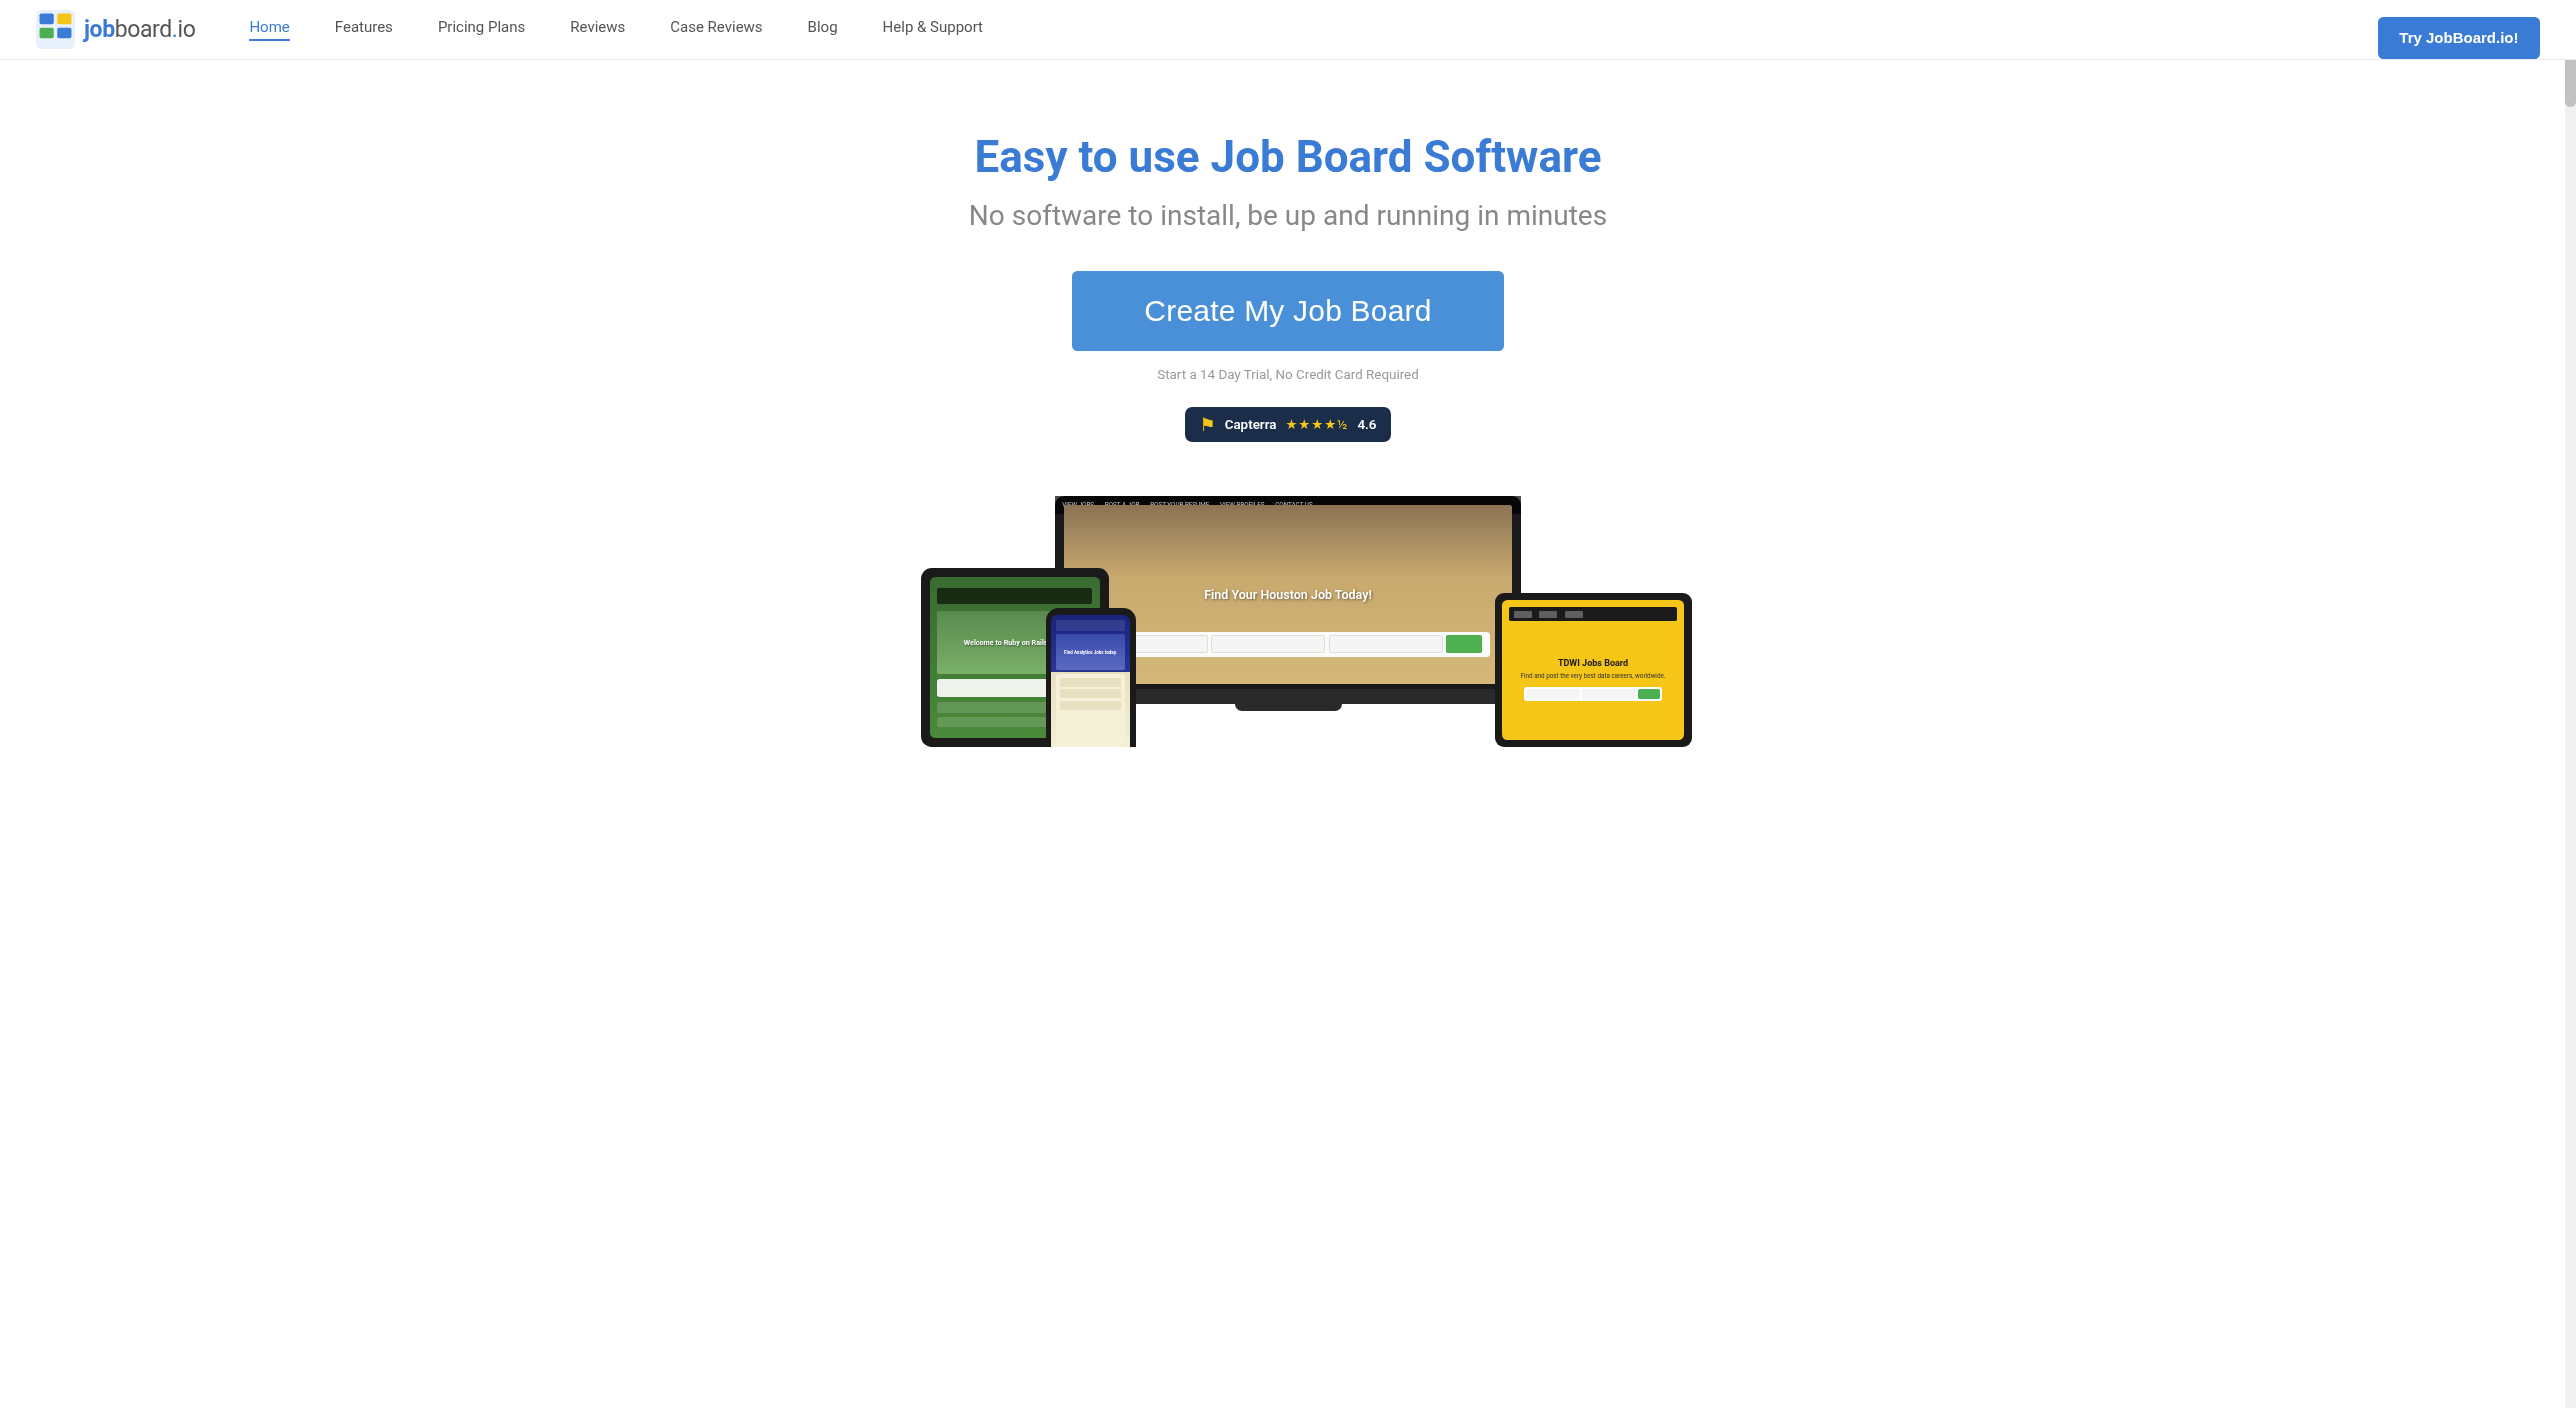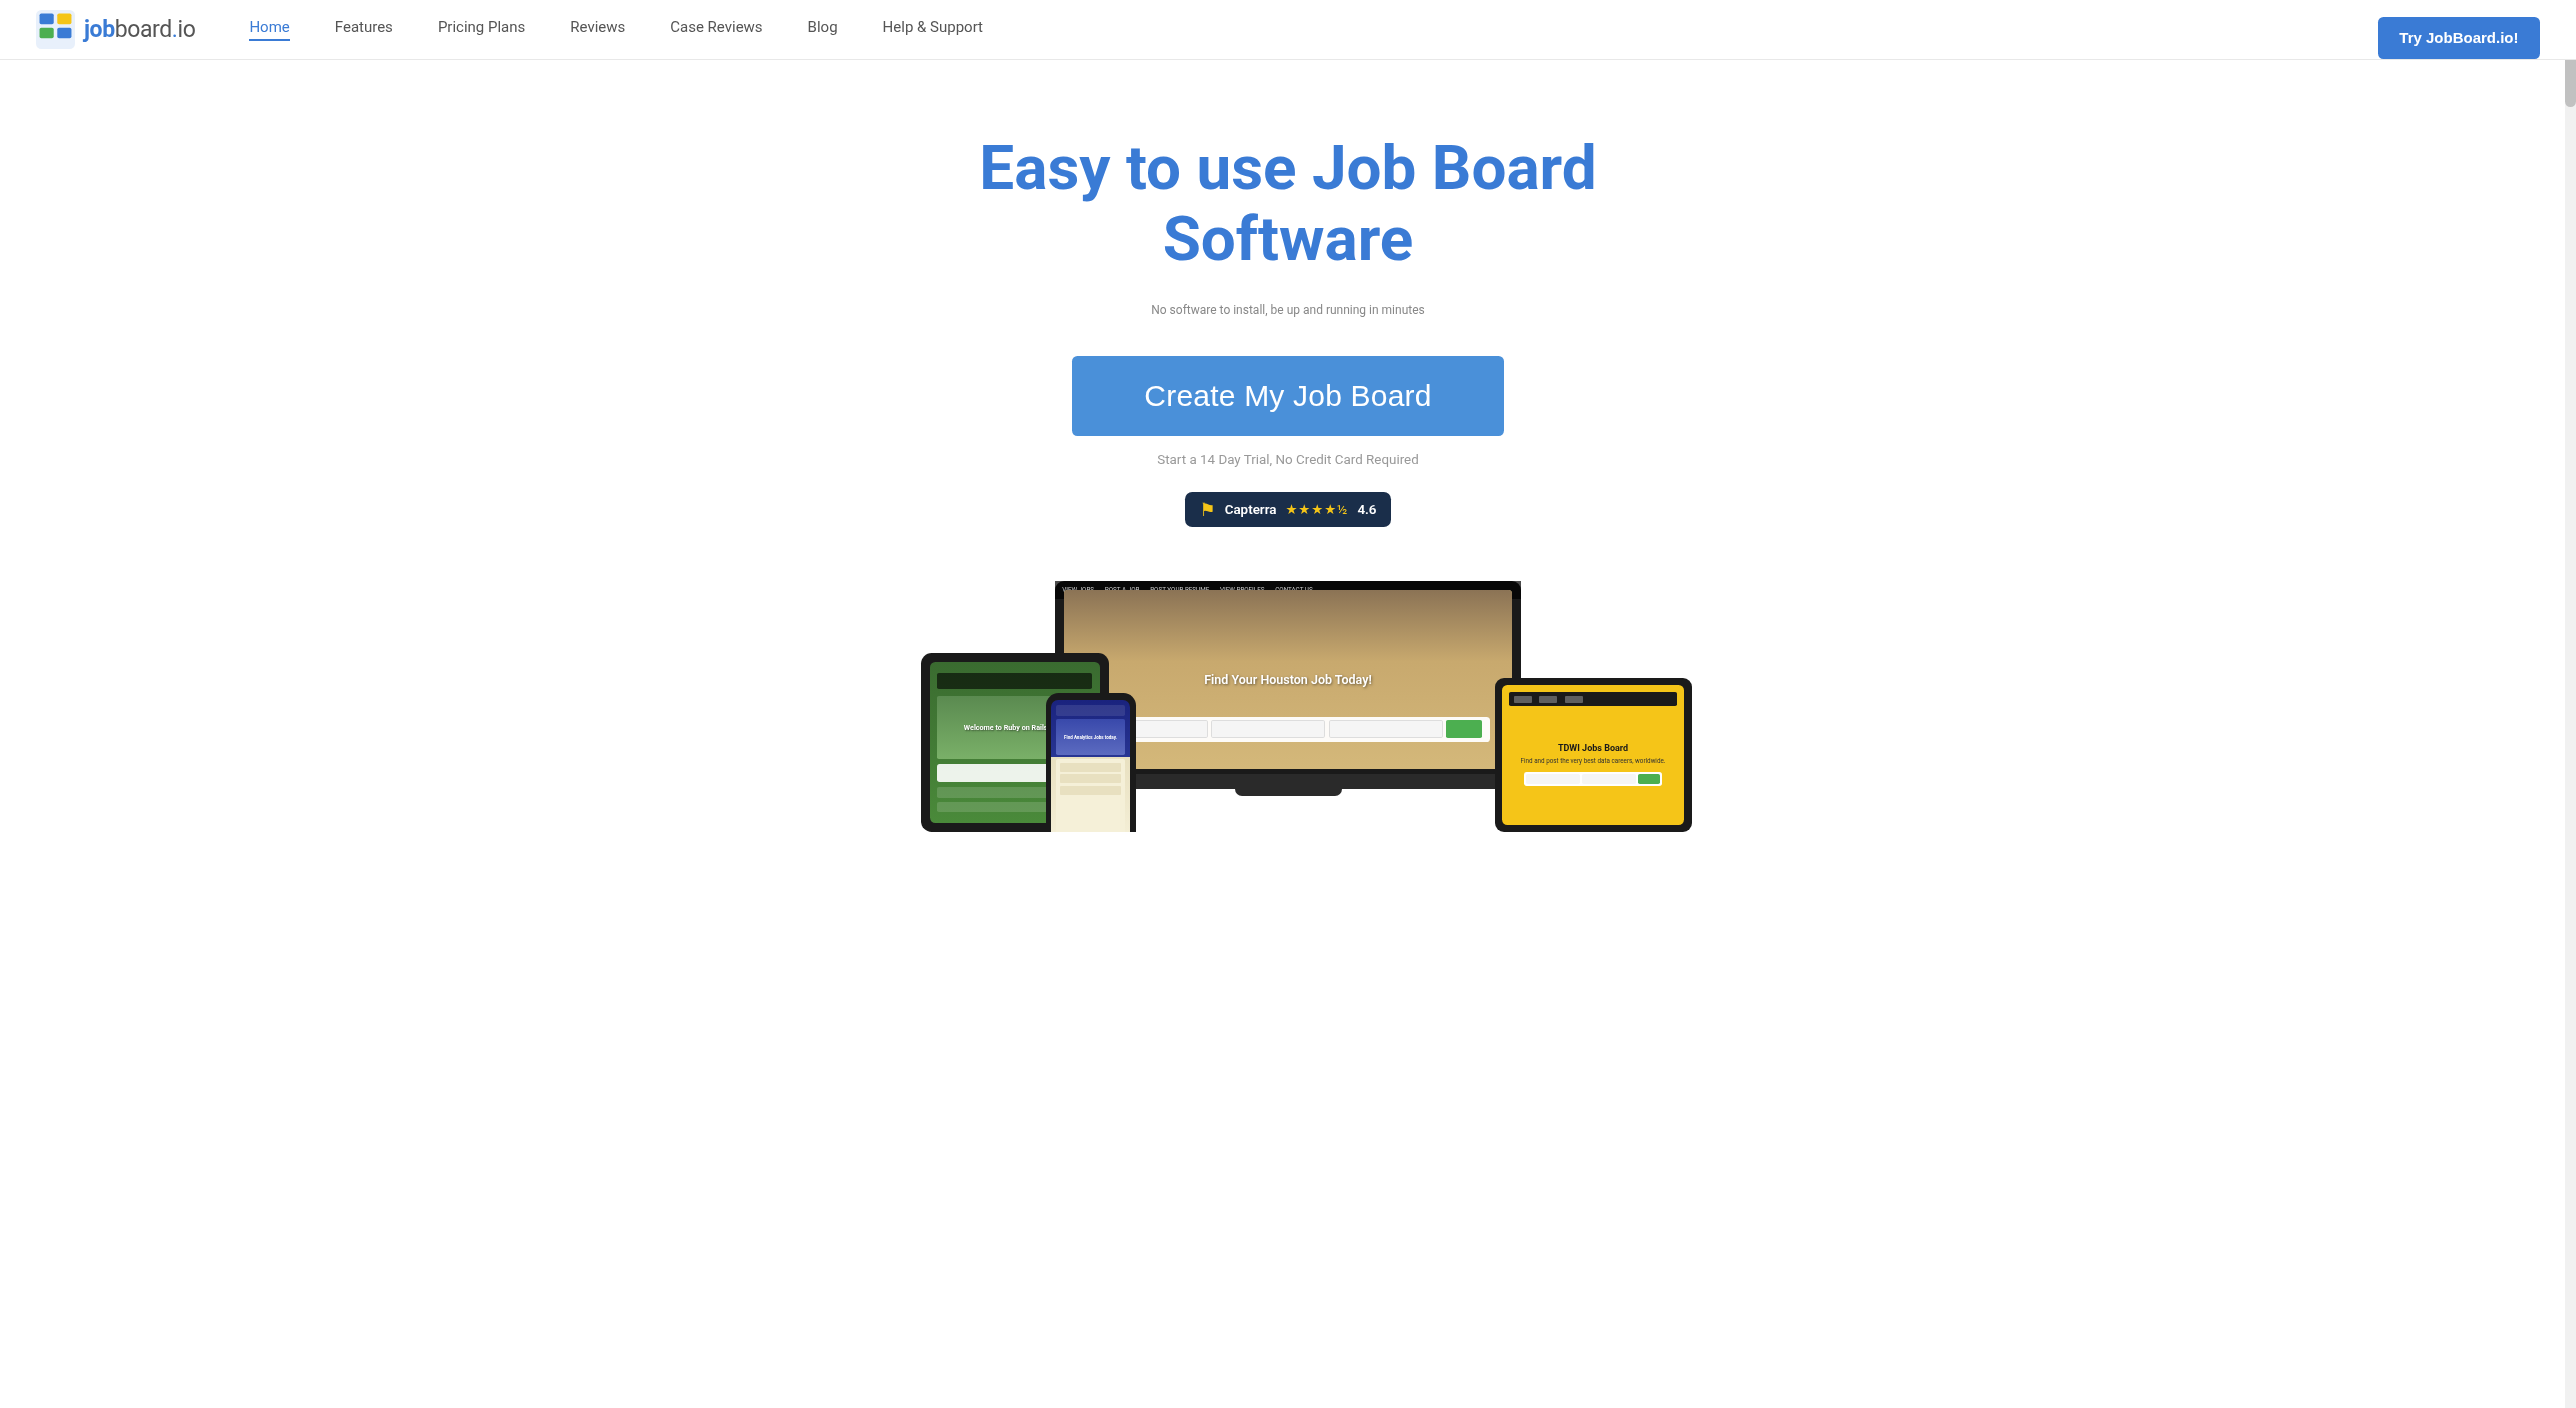--- a/index.html
+++ b/index.html
@@ -103,30 +103,30 @@
     .hero {
       display: flex;
       flex-direction: column;
       align-items: center;
       text-align: center;
       padding: 72px 36px 0;
       background: #fff;
     }
 
     .hero-title {
-      font-size: 62px;
+      font-size: 44px;
       font-weight: 700;
       color: #3a7bd5;
-      margin-bottom: 28px;
+      margin-bottom: 16px;
       max-width: 806px;
       line-height: 1.15;
     }
 
     .hero-subtitle {
-      font-size: 12px;
+      font-size: 28px;
       color: #888;
       margin-bottom: 39px;
       font-weight: 400;
     }
 
     .hero-cta-btn {
       background: #4a90d9;
       color: #fff;
       border: none;
       padding: 23px 72px;

